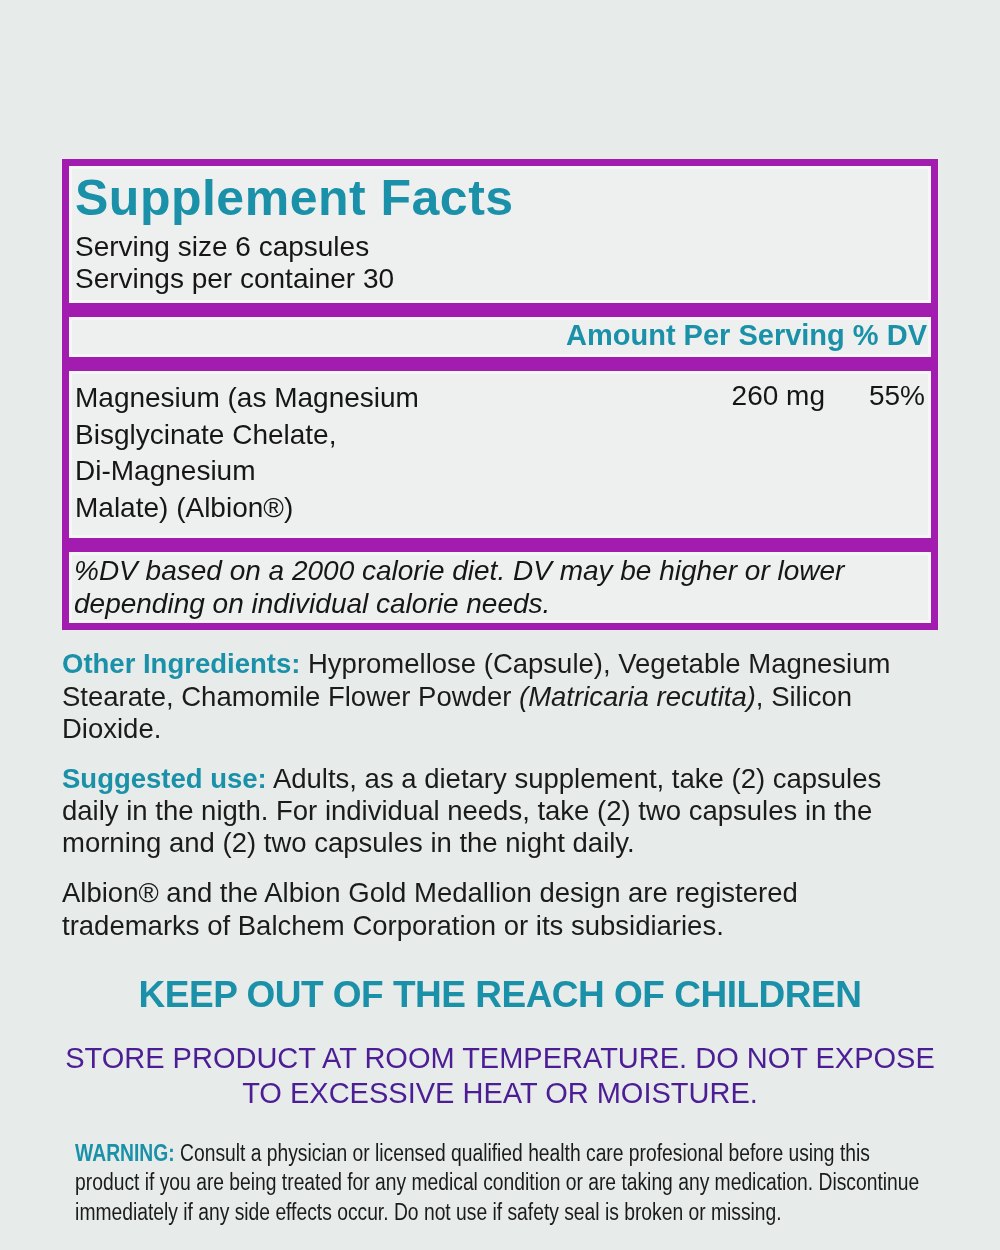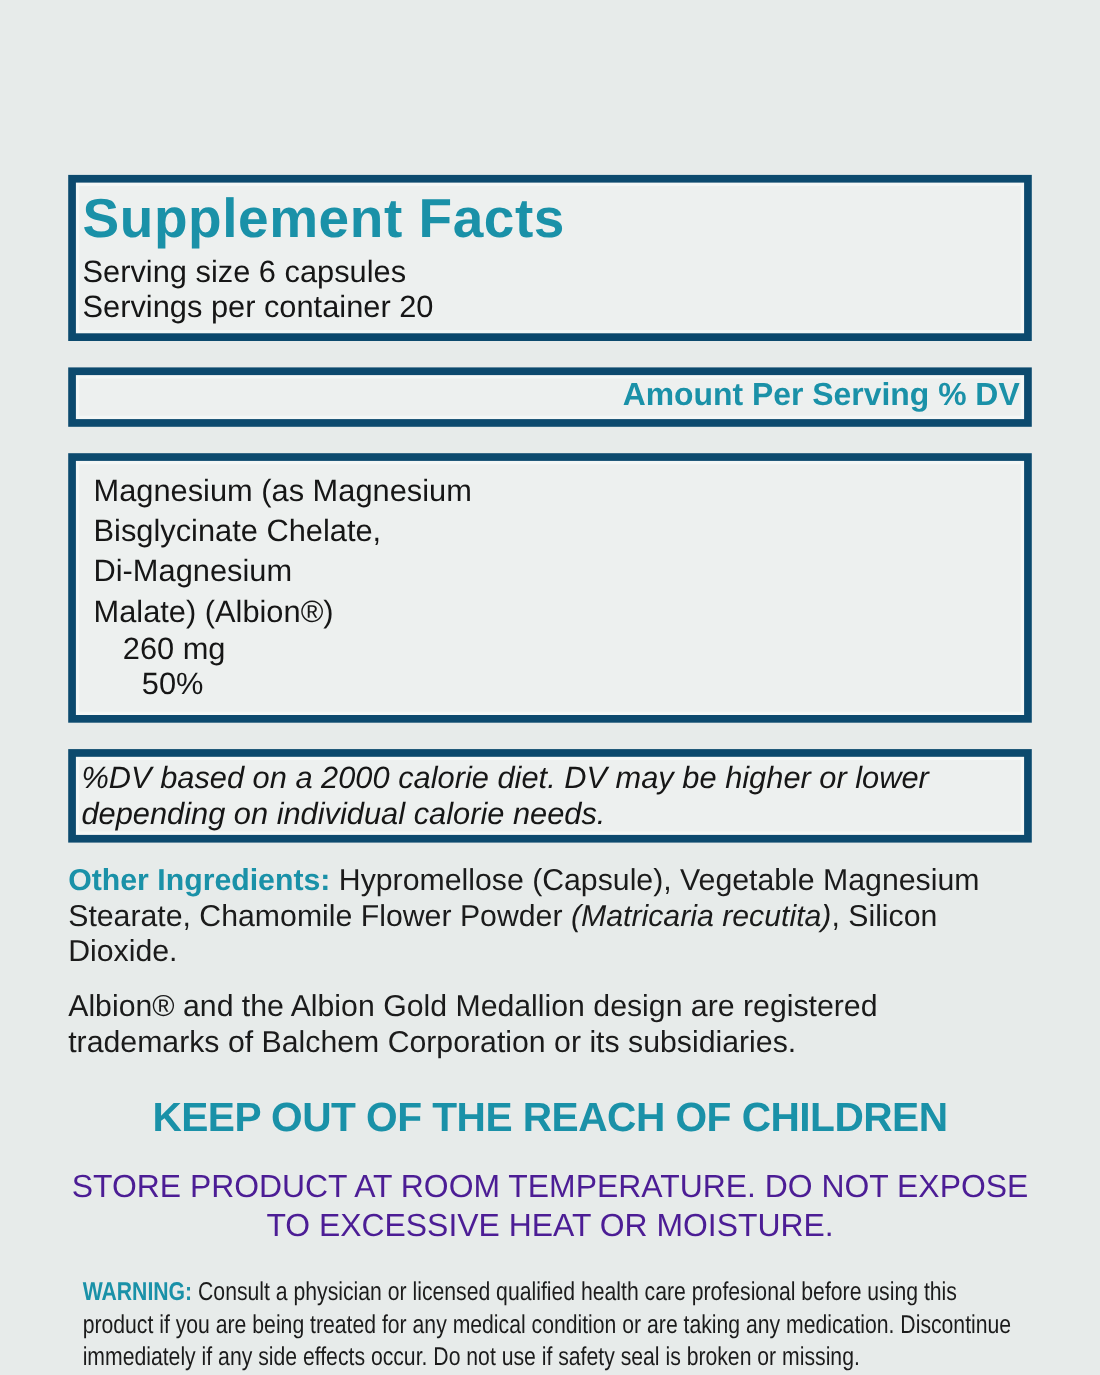--- a/index.html
+++ b/index.html
@@ -7,39 +7,38 @@
     width: 1000px; height: 1250px;
     background: #e7ebea;
     font-family: "Liberation Sans", sans-serif;
     color: #1b1b1b;
     overflow: hidden;
   }
   .content { margin: 159px 62px 0 62px; width: 876px; }
 
   
   .fbox {
-    border: 7px solid #0c4a6e;
+    border: 7px solid #a21caf;
     background: #edf0ef;
     box-shadow: inset 0 0 0 3px #f4f7f6;
-    margin-top: 24px;
   }
   .facts-head { padding: 4px 6px 8px 6px; }
   .facts-title {
     font-size: 50px; font-weight: bold; color: #1a91a8;
     line-height: 1.05; margin: 2px 0 6px 0; letter-spacing: 0.5px;
   }
   .serving-line { font-size: 28px; line-height: 1.16; color: #161616; }
 
   .amount-header-row { padding: 3px 4px 5px 4px; }
   .amount-header {
     text-align: right; color: #1a91a8; font-weight: bold;
     font-size: 29px; line-height: 1.1;
   }
 
-  .ingredient-row { padding: 9px 6px 12px 16px; display: flex; align-items: flex-start; flex-direction: column; }
+  .ingredient-row { padding: 9px 6px 12px 6px; display: flex; align-items: flex-start; }
   .ingredient-name {
     flex: 1; font-size: 28px; line-height: 1.3; white-space: pre-line; color: #161616;
   }
   .ingredient-amount { width: 120px; text-align: right; font-size: 28px; color: #161616; }
   .ingredient-dv { width: 100px; text-align: right; font-size: 28px; color: #161616; }
 
   .dv-footnote-row { padding: 3px 8px 3px 5px; font-style: italic; }
   .dv-footnote { font-size: 28px; line-height: 1.17; color: #161616; }
 
   
@@ -64,46 +63,49 @@
 </head>
 <body>
 
 <div class="content">
 
   <div>
 
     <div class="fbox facts-head">
       <div class="facts-title">Supplement Facts</div>
       <div class="serving-line">Serving size 6 capsules</div>
-      <div class="serving-line">Servings per container 20</div>
+      <div class="serving-line">Servings per container 30</div>
     </div>
 
     <div class="fbox amount-header-row">
       <div class="amount-header">Amount Per Serving % DV</div>
     </div>
 
     <div class="fbox ingredient-row">
       <div class="ingredient-name">Magnesium (as Magnesium
 Bisglycinate Chelate,
 Di-Magnesium
 Malate) (Albion®)</div>
       <div class="ingredient-amount">260 mg</div>
-      <div class="ingredient-dv">50%</div>
+      <div class="ingredient-dv">55%</div>
     </div>
 
     <div class="fbox dv-footnote-row">
       <div class="dv-footnote">%DV based on a 2000 calorie diet. DV may be higher or lower depending on individual calorie needs.</div>
     </div>
 
   </div>
 
   <div class="para">
     <span class="para-label">Other Ingredients:</span><span> Hypromellose (Capsule), Vegetable Magnesium Stearate, Chamomile Flower Powder </span><span class="italic">(Matricaria recutita)</span><span>, Silicon Dioxide.</span>
   </div>
 
+  <div class="para">
+    <span class="para-label">Suggested use:</span><span> Adults, as a dietary supplement, take (2) capsules daily in the nigth. For individual needs, take (2) two capsules in the morning and (2) two capsules in the night daily.</span>
+  </div>
 
   <div class="para">Albion® and the Albion Gold Medallion design are registered trademarks of Balchem Corporation or its subsidiaries.</div>
 
   <div class="keep-out">KEEP OUT OF THE REACH OF CHILDREN</div>
 
   <div class="storage">STORE PRODUCT AT ROOM TEMPERATURE. DO NOT EXPOSE TO EXCESSIVE HEAT OR MOISTURE.</div>
 
   <div class="warning-wrap">
     <span class="para-label">WARNING:</span><span> Consult a physician or licensed qualified health care profesional before using this product if you are being treated for any medical condition or are taking any medication. Discontinue immediately if any side effects occur. Do not use if safety seal is broken or missing.</span>
   </div>

